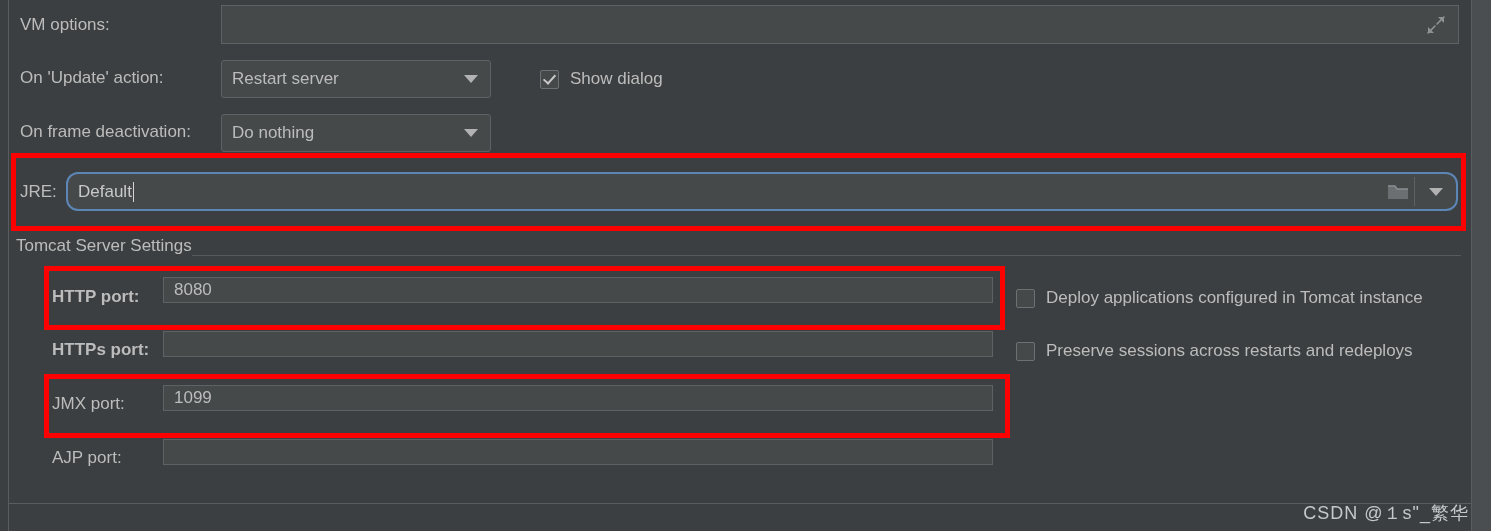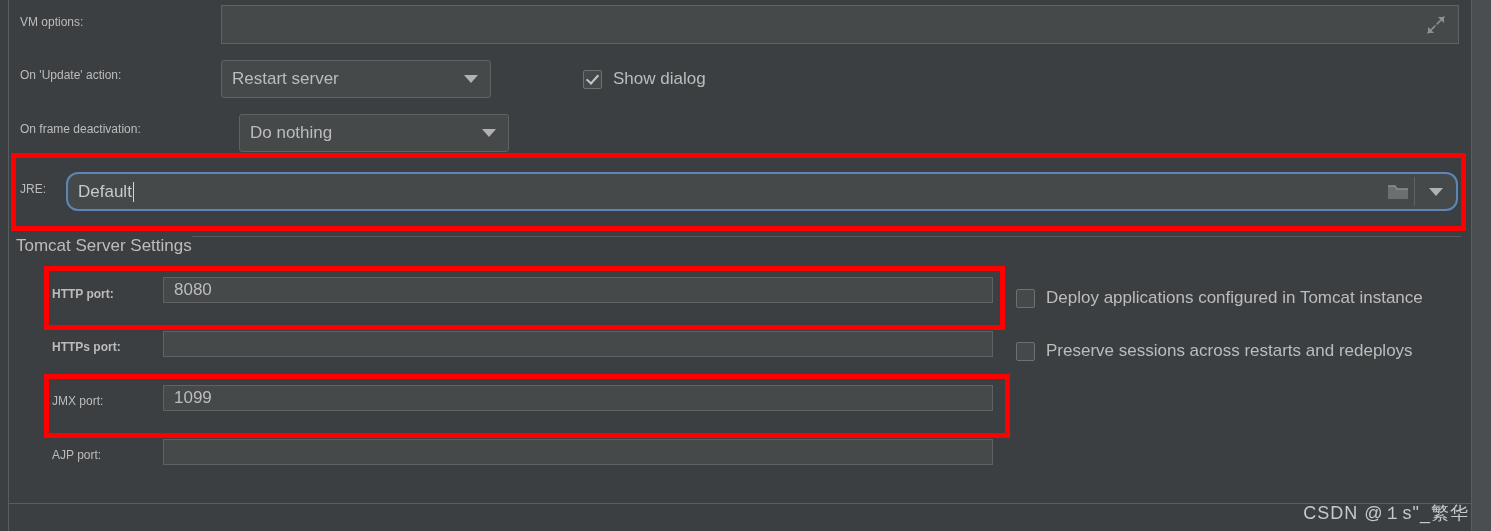--- a/index.html
+++ b/index.html
@@ -56,21 +56,21 @@
     background: #5a5d5f;
   }
 
   
   .row {
     position: absolute;
     display: flex;
     align-items: center;
   }
   .lbl {
-    font-size: 12px;
+    font-size: 17px;
     color: #bcbcbc;
     white-space: nowrap;
     line-height: 1;
   }
 
   
   .field {
     box-sizing: border-box;
     background: #45494a;
     border: 1px solid #5e6264;
@@ -210,21 +210,21 @@
     justify-content: center;
   }
 
   
   #tomcat-group {
     position: absolute;
     left: 16px;
     top: 236px;
     width: 1445px;
     display: flex;
-    align-items: flex-start;
+    align-items: flex-end;
   }
   #tomcat-group .ttl { font-size: 17px; color: #bcbcbc; white-space: nowrap; }
   #tomcat-group .line { flex: 1; height: 1px; background: #55595b; }
 
   
   .redbox {
     position: absolute;
     border: 5px solid #fd0000;
     box-sizing: border-box;
     pointer-events: none;
@@ -269,29 +269,29 @@
     </span>
   </div>
 
   <div class="row" style="left:20px; top:69px;">
     <span class="lbl">On 'Update' action:</span>
   </div>
   <div class="combo" style="position:absolute; left:221px; top:60px;">
     <span>Restart server</span>
     <span class="caret"></span>
   </div>
-  <div class="cbwrap" style="position:absolute; left:540px; top:69px;margin-left:43px;">
+  <div class="cbwrap" style="position:absolute; left:540px; top:69px;">
     <span class="cbox checked"></span>
     <span class="cblabel">Show dialog</span>
   </div>
 
   <div class="row" style="left:20px; top:123px;">
     <span class="lbl">On frame deactivation:</span>
   </div>
-  <div class="combo" style="position:absolute; left:239px; top:114px;">
+  <div class="combo" style="position:absolute; left:221px; top:114px;">
     <span>Do nothing</span>
     <span class="caret"></span>
   </div>
 
   <div class="row" style="left:20px; top:183px;">
     <span class="lbl">JRE:</span>
   </div>
   <div id="jre-field">
     <span id="jre-value">Default</span>
     <span id="jre-caret"></span>

